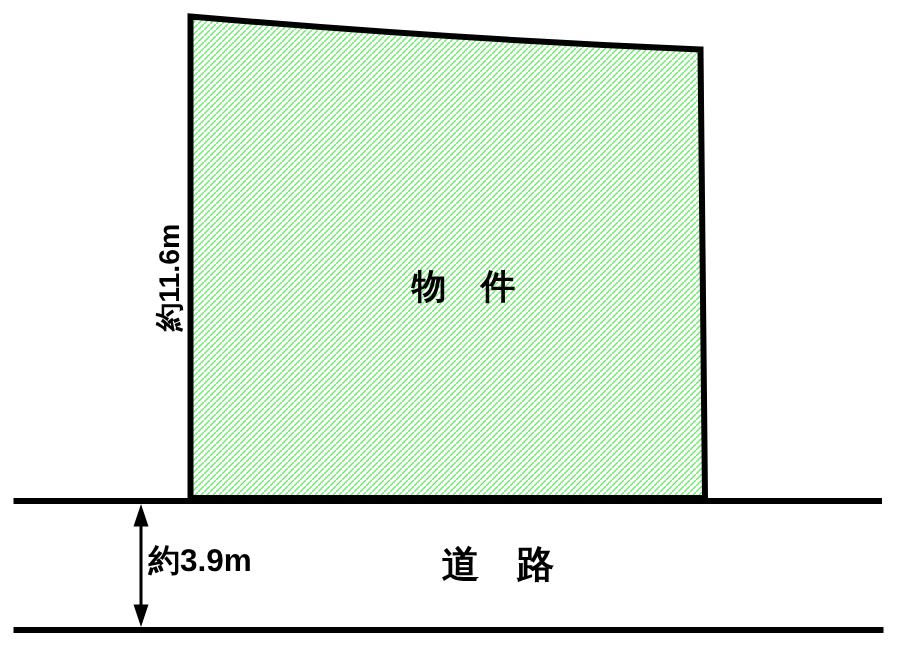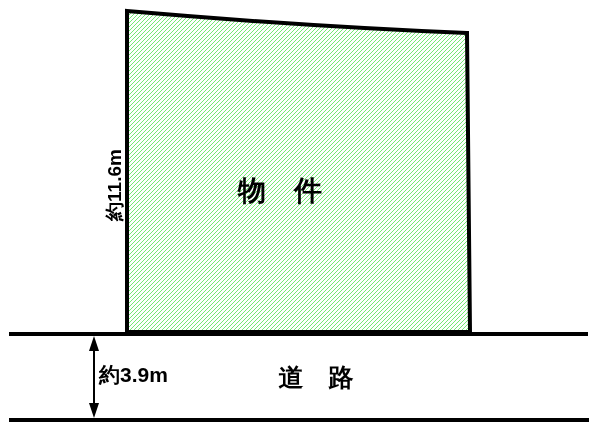--- a/index.html
+++ b/index.html
@@ -29,34 +29,34 @@
     user-select: none;
   }
   .label.depth {
     left: 114px;
     top: 185px;
     font-size: 19px;
     transform: translate(-50%, -50%) rotate(-90deg);
     transform-origin: center center;
   }
   .label.property {
-    left: 280px;
+    left: 309px;
     top: 191px;
-    font-size: 28px;
+    font-size: 23px;
     transform: translate(-50%, -50%);
     text-align: right;
   }
   .label.roadwidth {
     left: 99px;
     top: 374px;
     font-size: 21px;
     transform: translateY(-50%);
   }
   .label.road {
-    left: 316px;
+    left: 332px;
     top: 377px;
     font-size: 25px;
     transform: translate(-50%, -50%);
   }
 </style>
 </head>
 <body>
 
 <div class="canvas">
 

